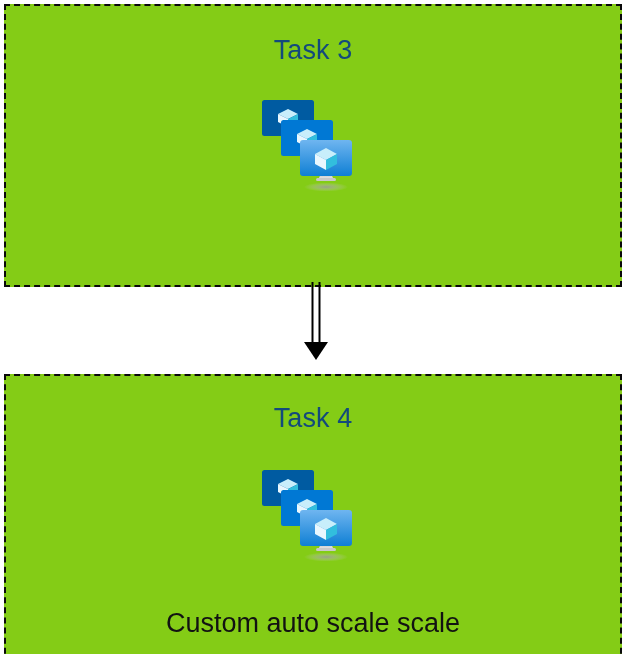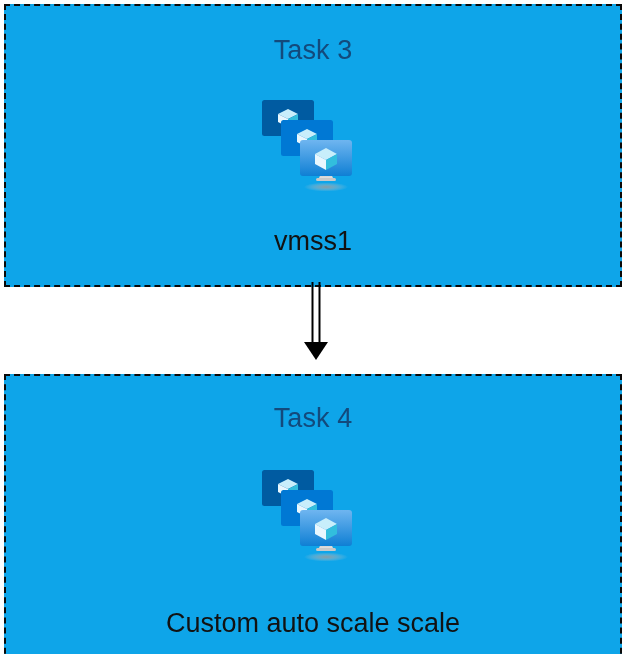--- a/index.html
+++ b/index.html
@@ -20,21 +20,21 @@
     position: absolute;
     left: 0;
     top: 0;
     width: 628px;
     height: 654px;
   }
 
   
   .task-box {
     position: absolute;
-    background: #0ea5e9;
+    background: #84cc16;
     border: 2px dashed #0a0a0a;
     box-sizing: border-box;
     display: flex;
     flex-direction: column;
     align-items: center;
     gap: 16px;
   }
   #task-box-3 {
     left: 4px;
     top: 4px;
@@ -134,21 +134,20 @@
 
       <rect x="47" y="46" width="52" height="36" rx="3" fill="url(#frontScreen3)"></rect>
       <g>
         <path d="M73 54 L84 60 L73 66 L62 60 Z" fill="#C8EEFB"></path>
         <path d="M62 60 L73 66 L73 76 L62 70 Z" fill="#E8F7FE"></path>
         <path d="M84 60 L73 66 L73 76 L84 70 Z" fill="#32BEDD"></path>
       </g>
     </svg>
 
     <div class="node-labels">
-      <div>vmss1</div>
     </div>
   </div>
 
   <svg id="connector-arrow" viewBox="0 0 40 80">
 
     <line x1="16.5" y1="0" x2="16.5" y2="62" stroke="#000000" stroke-width="2"></line>
     <line x1="23.5" y1="0" x2="23.5" y2="62" stroke="#000000" stroke-width="2"></line>
 
     <path d="M8 60 L32 60 L20 78 Z" fill="#000000"></path>
   </svg>

